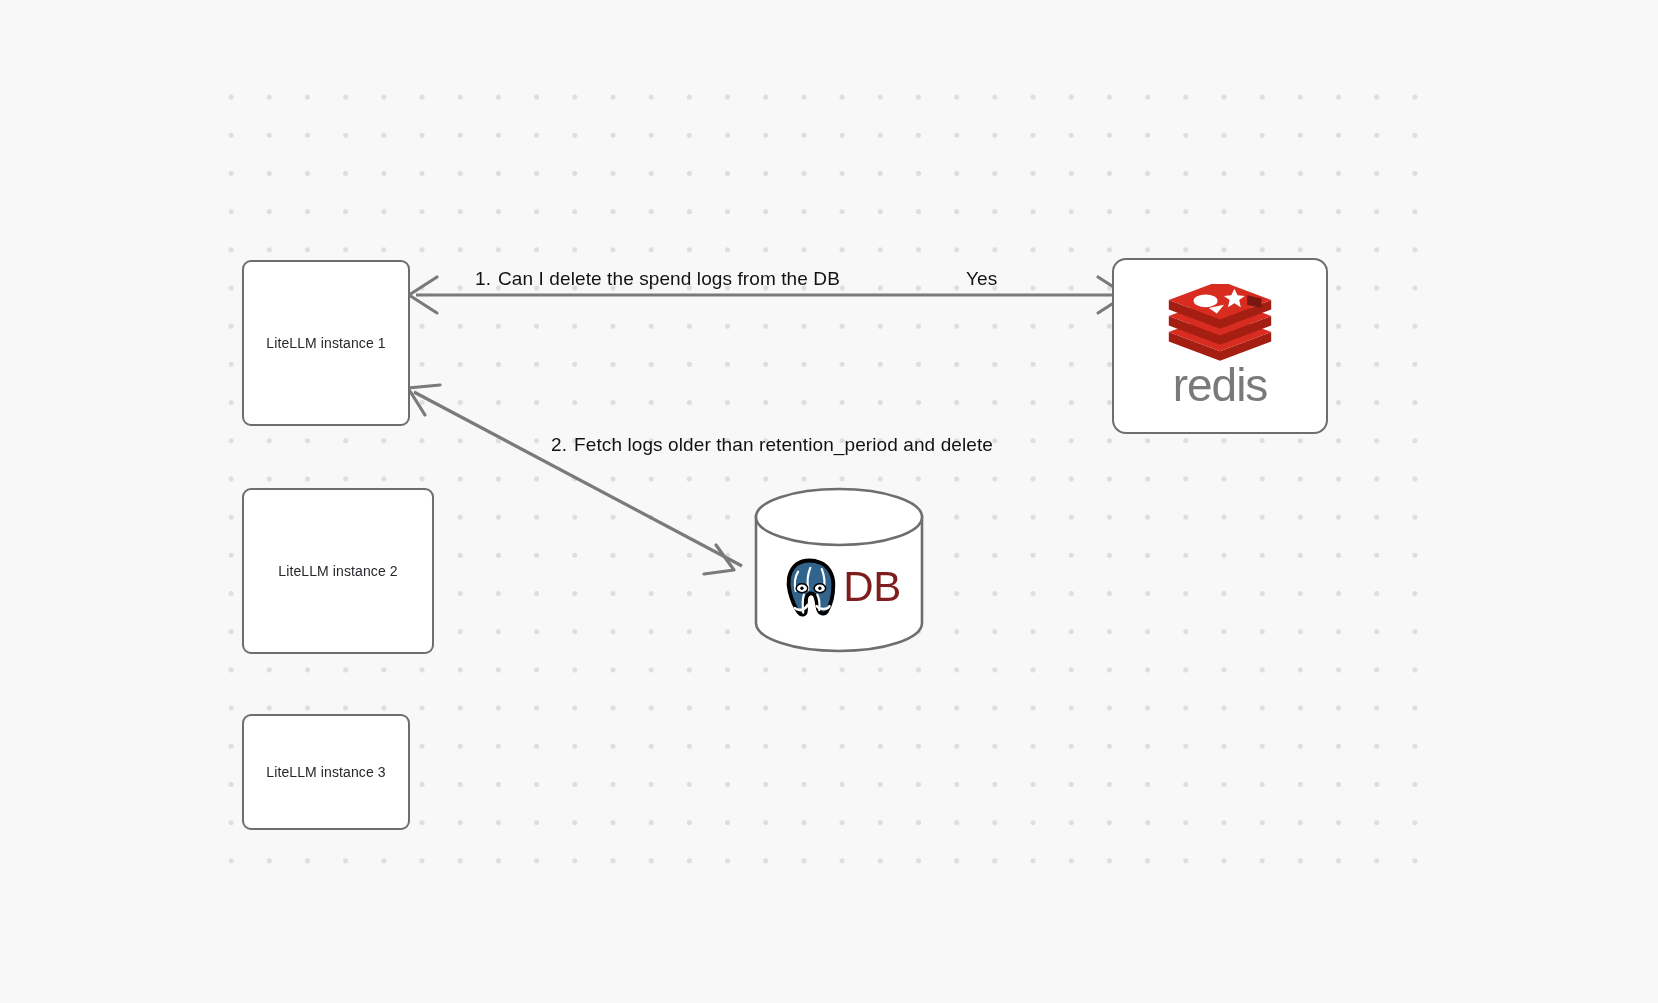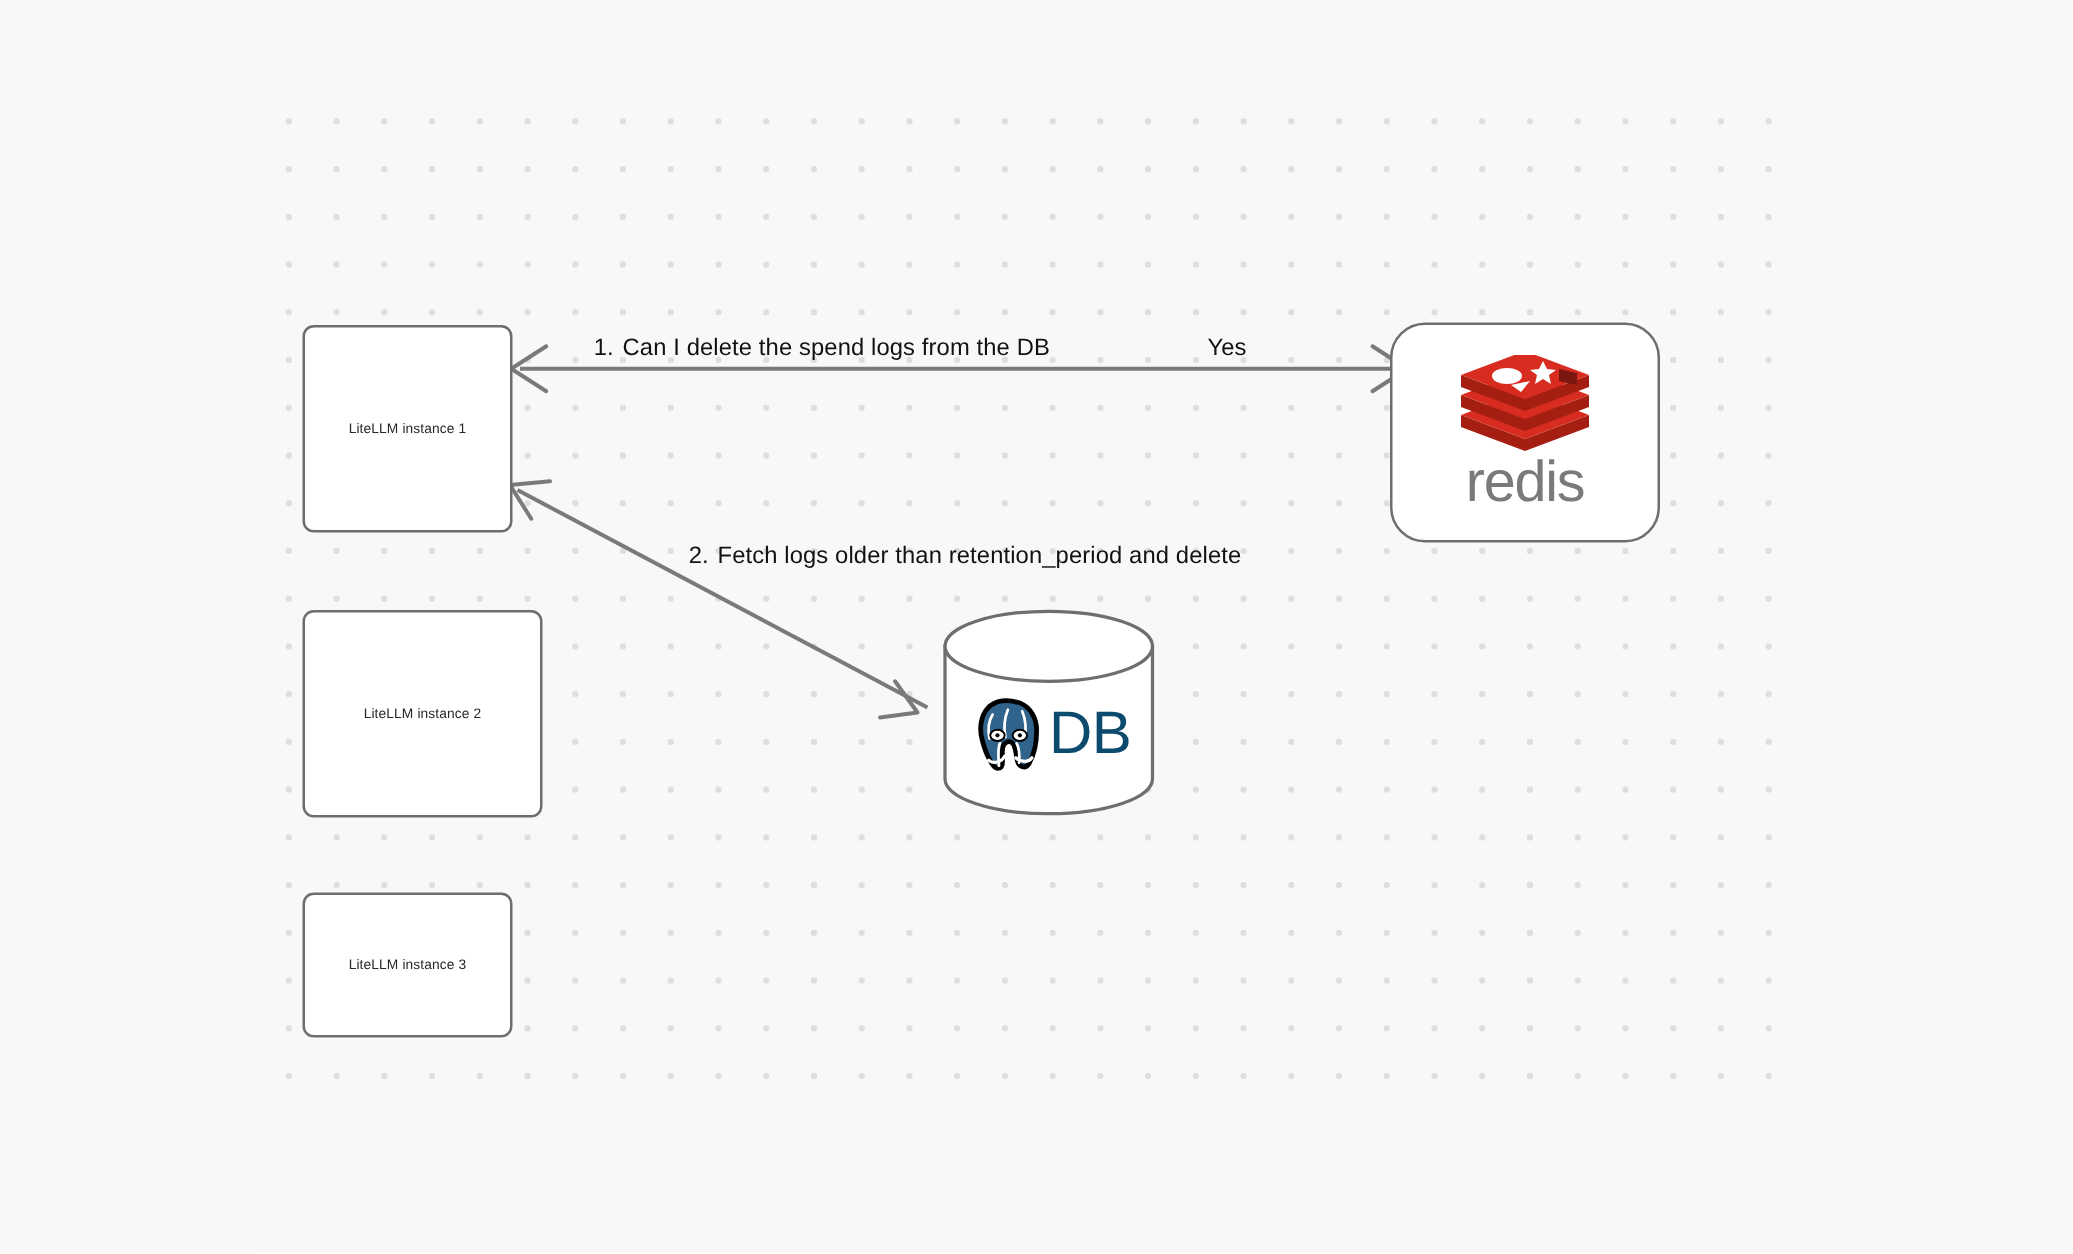--- a/index.html
+++ b/index.html
@@ -43,37 +43,37 @@
     background: #ffffff;
     border: 2.6px solid #6e6e6e;
     border-radius: 9px;
     box-sizing: border-box;
     display: flex;
     align-items: center;
     justify-content: center;
   }
   .node-label {
     font-family: "Liberation Sans", sans-serif;
-    font-size: 11px;
+    font-size: 14px;
     color: #26282b;
     letter-spacing: 0.1px;
     text-align: center;
     line-height: 1.3;
   }
   #instance-1 { left: 242px; top: 260px;  width: 168px; height: 166px; }
   #instance-2 { left: 242px; top: 488px;  width: 192px; height: 166px; }
   #instance-3 { left: 242px; top: 714px;  width: 168px; height: 116px; }
 
   #redis-node {
     position: absolute;
     left: 1112px; top: 258px;
     width: 216px; height: 176px;
     background: #ffffff;
     border: 2.6px solid #6e6e6e;
-    border-radius: 28px;
+    border-radius: 14px;
     box-sizing: border-box;
     display: flex;
     flex-direction: column;
     align-items: center;
     justify-content: center;
   }
   .redis-logo { width: 112px; height: 80px; display: block; }
   .redis-word {
     font-family: "Liberation Sans", sans-serif;
     font-size: 46px;
@@ -96,22 +96,22 @@
     left: 0; top: 52px;
     width: 172px; height: 96px;
     display: flex;
     align-items: center;
     justify-content: center;
     gap: 2px;
   }
   .pg-logo { width: 64px; height: 64px; display: block; }
   .db-word {
     font-family: "Liberation Sans", sans-serif;
-    font-size: 48px;
-    color: #0c4a6e;
+    font-size: 42px;
+    color: #7f1d1d;
     line-height: 1;
     letter-spacing: -0.5px;
   }
 
   
   .edge-label {
     position: absolute;
     font-family: "Liberation Sans", sans-serif;
     font-size: 19px;
     font-weight: normal;

